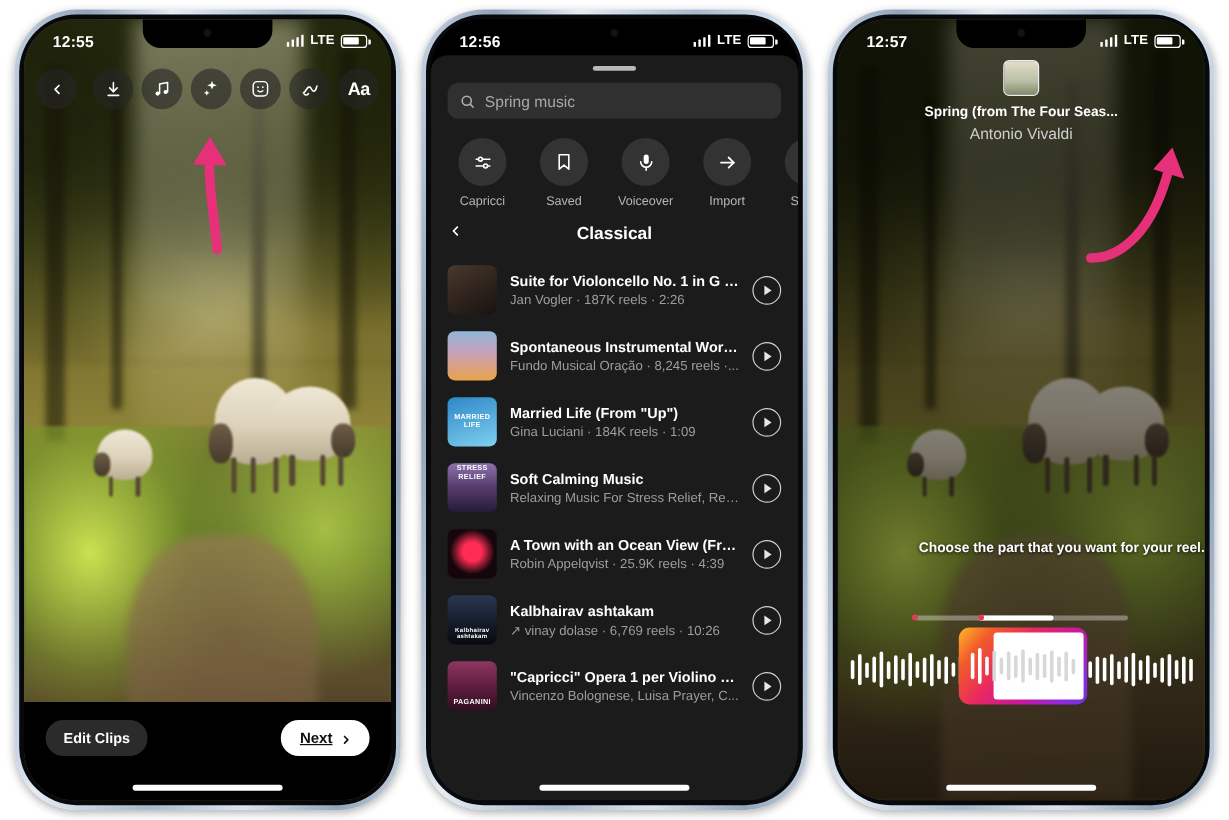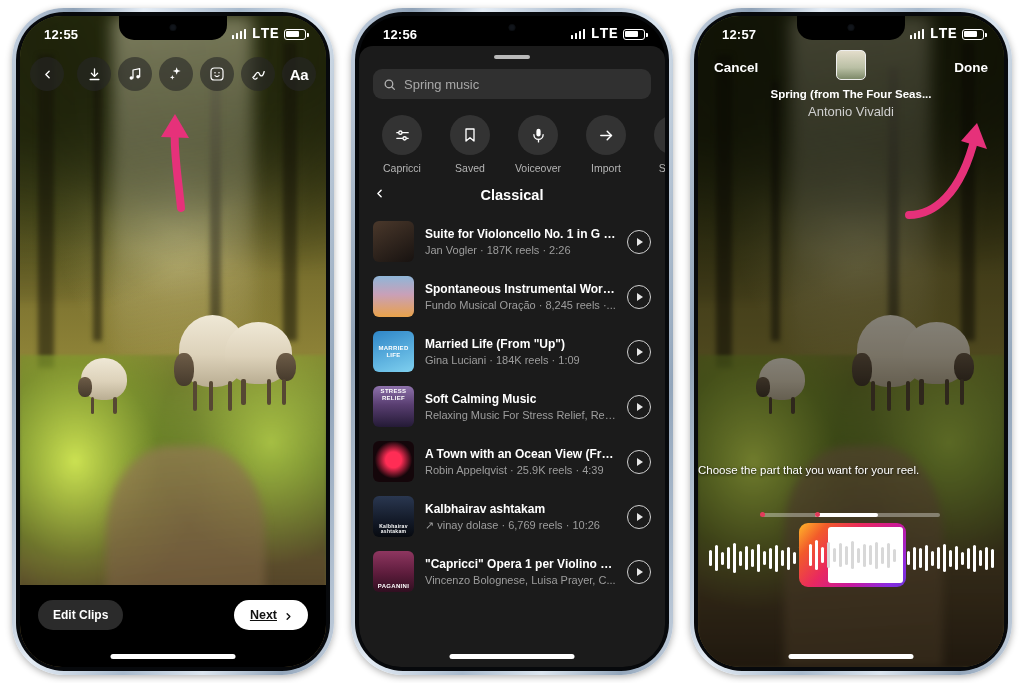--- a/index.html
+++ b/index.html
@@ -53,21 +53,21 @@
     padding:6px 20px 0 24px;box-sizing:border-box;
     color:#fff;font-size:13px;font-weight:bold;letter-spacing:.2px;
   }
   .sb-right{display:flex;align-items:center;gap:5px;}
   .bars{display:flex;align-items:flex-end;gap:1.5px;height:10px;}
   .bars i{display:block;width:2.5px;background:#fff;border-radius:.5px;}
   .bars i:nth-child(1){height:4px;}
   .bars i:nth-child(2){height:6px;}
   .bars i:nth-child(3){height:8px;}
   .bars i:nth-child(4){height:10px;}
-  .lte{font-size:15px;font-weight:bold;font-family:Liberation Mono, monospace;}
+  .lte{font-size:11px;font-weight:bold;}
   .batt{
     position:relative;width:22px;height:11px;border:1.5px solid #fff;
     border-radius:3px;box-sizing:border-box;padding:1.2px;
   }
   .batt:after{
     content:"";position:absolute;right:-3.5px;top:3px;width:2px;height:4px;
     background:#fff;border-radius:0 1px 1px 0;
   }
   .batt span{display:block;height:100%;width:72%;background:#fff;border-radius:1px;}
 
@@ -226,22 +226,22 @@
   .p3-head .lnk{color:#fff;font-size:13.5px;font-weight:bold;padding-top:6px;}
   .p3-track{position:absolute;top:34px;left:0;right:0;text-align:center;z-index:24;}
   .p3-track .cover{
     width:30px;height:30px;border-radius:5px;margin:0 auto 8px;overflow:hidden;position:relative;
     border:1.5px solid #eee;box-sizing:border-box;
   }
   .p3-track .tt{color:#fff;font-size:11.5px;font-weight:bold;margin-bottom:4px;padding:0 52px;
     white-space:nowrap;overflow:hidden;text-overflow:ellipsis;}
   .p3-track .ta{color:#cfcfcf;font-size:13px;}
   .hint{
-    position:absolute;left:0;right:0;top:448px;text-align:left;z-index:25;
-    color:#fff;font-size:11.5px;font-weight:normal;text-shadow:0 1px 3px rgba(0,0,0,.9);
+    position:absolute;left:0;right:0;top:435px;text-align:right;z-index:25;
+    color:#fff;font-size:11.5px;font-weight:bold;text-shadow:0 1px 3px rgba(0,0,0,.9);
   }
   .scrub{
     position:absolute;left:64px;right:64px;top:497px;height:4px;z-index:25;
     background:rgba(255,255,255,.35);border-radius:2px;
   }
   .scrub .fill{position:absolute;left:30%;top:0;height:100%;width:35%;background:#fff;border-radius:2px;}
   .scrub .dot{position:absolute;top:-1px;width:5px;height:5px;border-radius:50%;background:#e23b5a;}
   .wave{
     position:absolute;left:0;right:0;top:515px;height:54px;z-index:25;
     display:flex;align-items:center;justify-content:center;gap:3px;
@@ -625,24 +625,20 @@
               <i></i>
               <i></i>
             </span>
           <span class="lte">LTE</span>
           <span class="batt">
               <span></span>
             </span>
         </span>
       </div>
 
-      <div class="p3-head">
-        <span class="lnk">Cancel</span>
-        <span class="lnk">Done</span>
-      </div>
 
       <div class="p3-track">
         <div class="cover" style="background:linear-gradient(180deg,#e3ddcb 0%,#b9bfa4 60%,#7e8a6a 100%);"></div>
         <div class="tt">Spring (from The Four Seas...</div>
         <div class="ta">Antonio Vivaldi</div>
       </div>
 
       <svg class="arrow3" viewBox="0 0 92 110">
         <path d="M6 104 C30 104, 58 84, 72 26" stroke="#e6317a" stroke-width="8" fill="none" stroke-linecap="round"></path>
         <path d="M74 12 L84 38 L58 30 Z" fill="#e6317a"></path>

